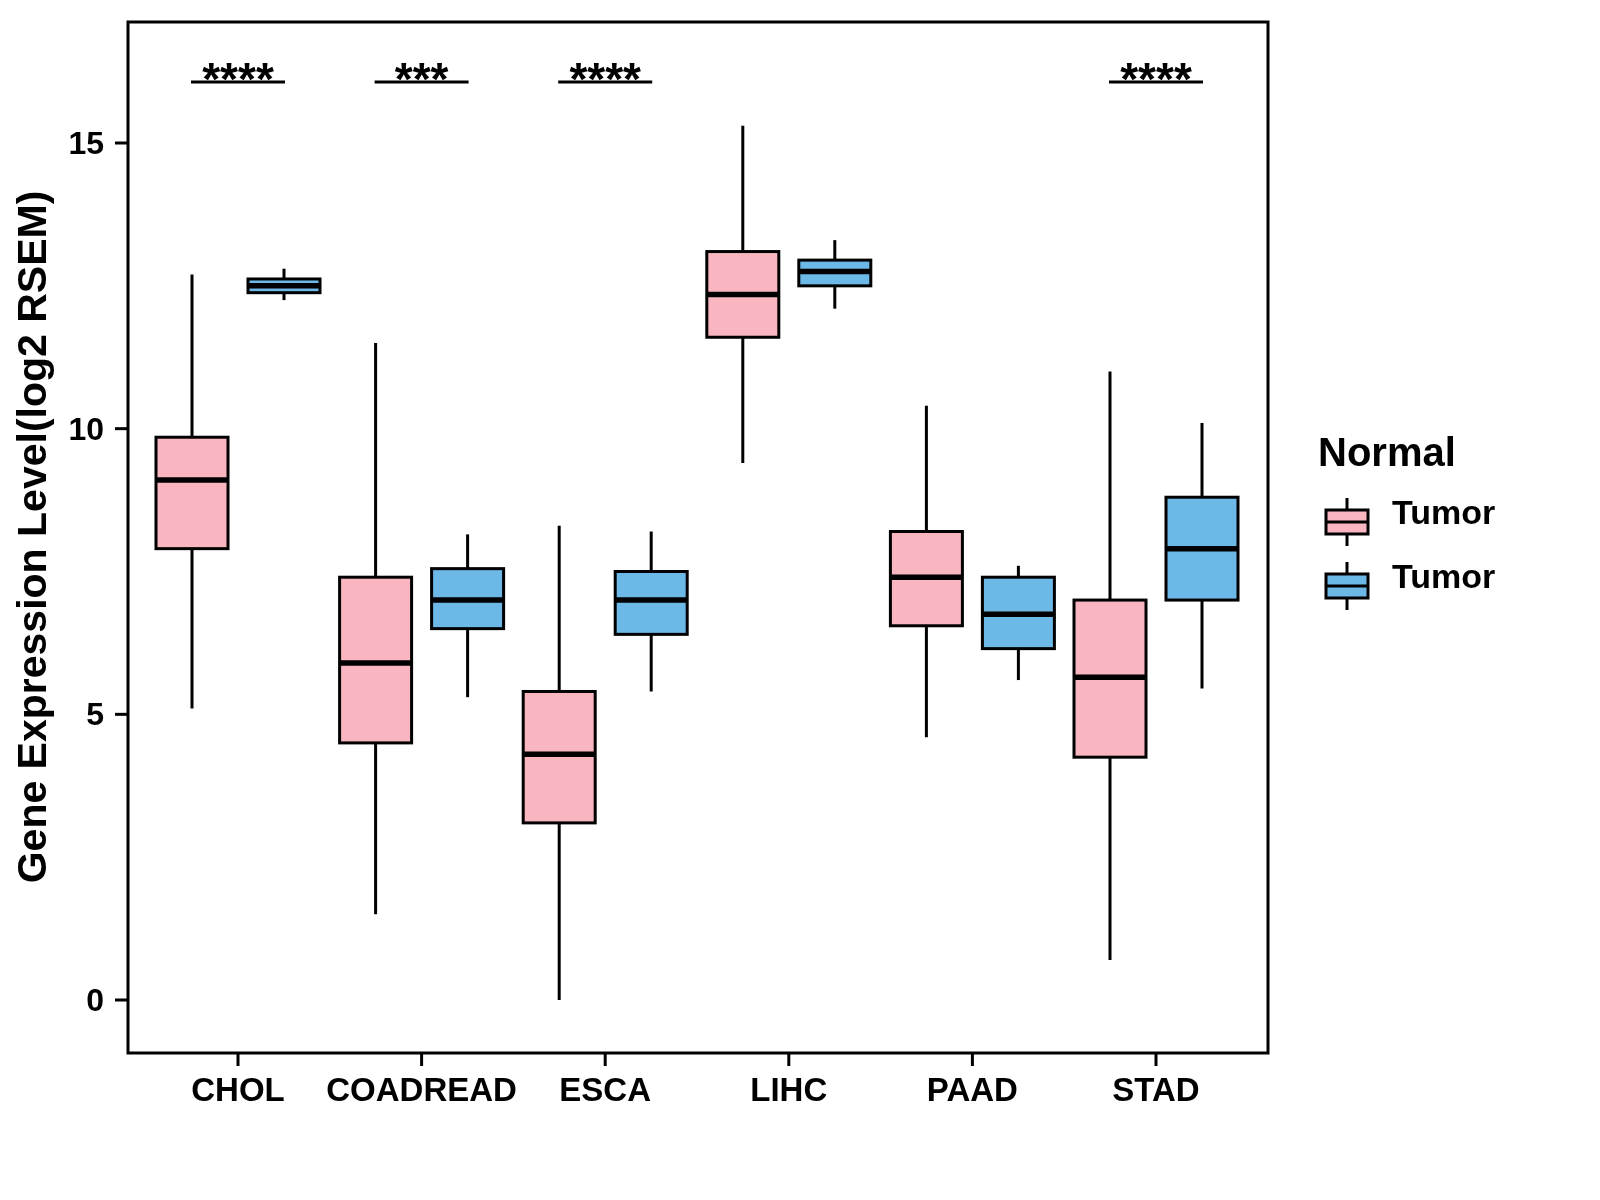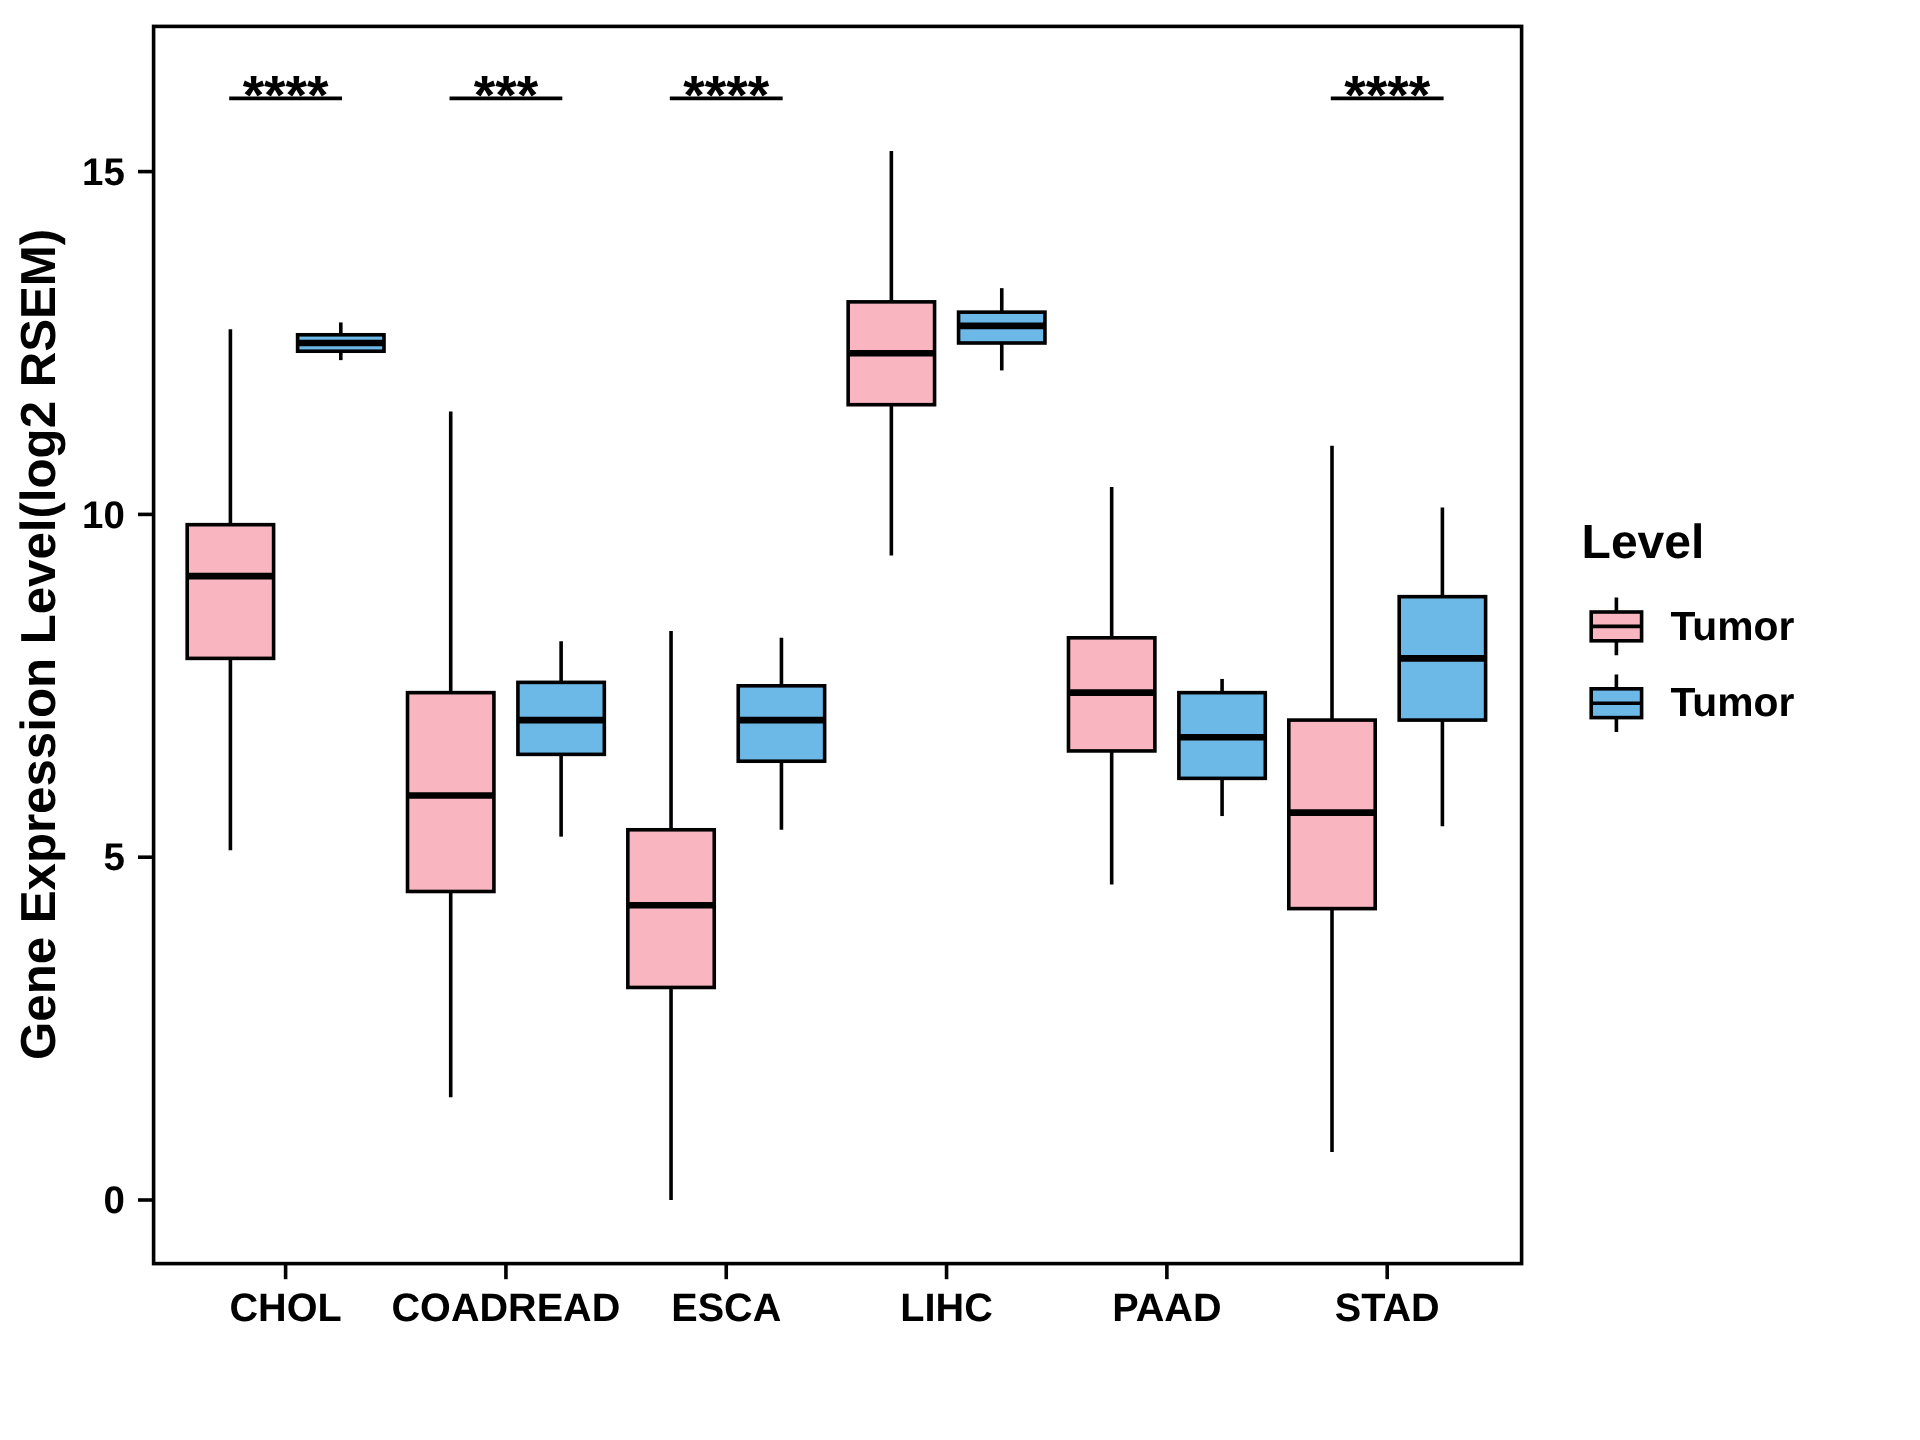--- a/index.html
+++ b/index.html
@@ -49,21 +49,20 @@
     gap: 10px;
   }
   .legend-title {
     font-size: 40px;
     font-weight: bold;
     color: #000000;
     margin-bottom: 8px;
   }
   .legend-entry {
     display: flex;
-    align-items: center;
     gap: 16px;
     margin-bottom: 6px;
   }
   .legend-label {
     font-size: 34px;
     font-weight: bold;
     color: #000000;
   }
 </style>
 </head>
@@ -133,21 +132,21 @@
       <line x1="191" y1="82" x2="285" y2="82" stroke="#000" stroke-width="3"></line>
       <text x="421.6" y="95" text-anchor="middle" class="sig-label">***</text>
       <line x1="374.6" y1="82" x2="468.6" y2="82" stroke="#000" stroke-width="3"></line>
       <text x="605.2" y="95" text-anchor="middle" class="sig-label">****</text>
       <line x1="558.2" y1="82" x2="652.2" y2="82" stroke="#000" stroke-width="3"></line>
       <text x="1156" y="95" text-anchor="middle" class="sig-label">****</text>
       <line x1="1109" y1="82" x2="1203" y2="82" stroke="#000" stroke-width="3"></line>
     </svg>
 
   <div class="legend">
-    <div class="legend-title">Level</div>
+    <div class="legend-title">Normal</div>
     <div id="legend-entries">
         <div class="legend-entry">
           <svg width="58" height="58">
             <line x1="29" y1="5" x2="29" y2="53" stroke="#000" stroke-width="3"></line>
             <rect x="8" y="17" width="42" height="24" fill="#F9B6C1" stroke="#000" stroke-width="3"></rect>
             <line x1="8" y1="29" x2="50" y2="29" stroke="#000" stroke-width="3"></line>
           </svg>
           <span class="legend-label">Tumor</span>
         </div>
         <div class="legend-entry">

